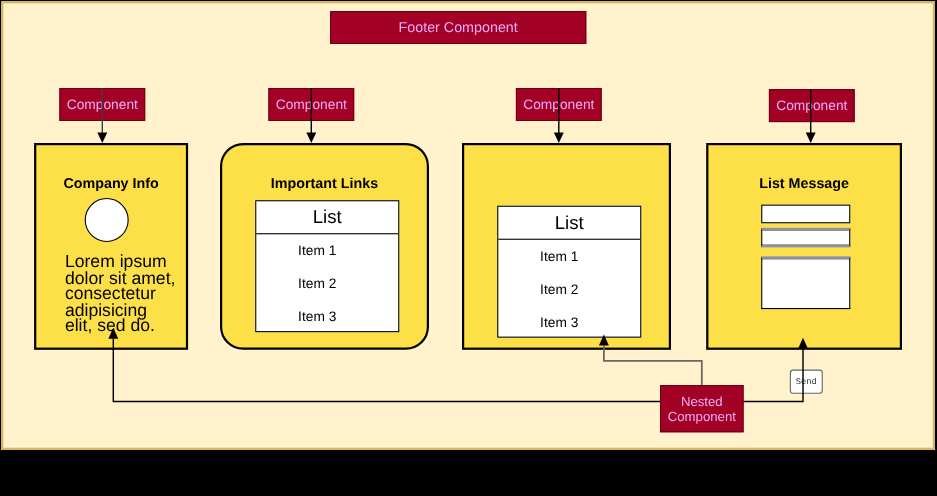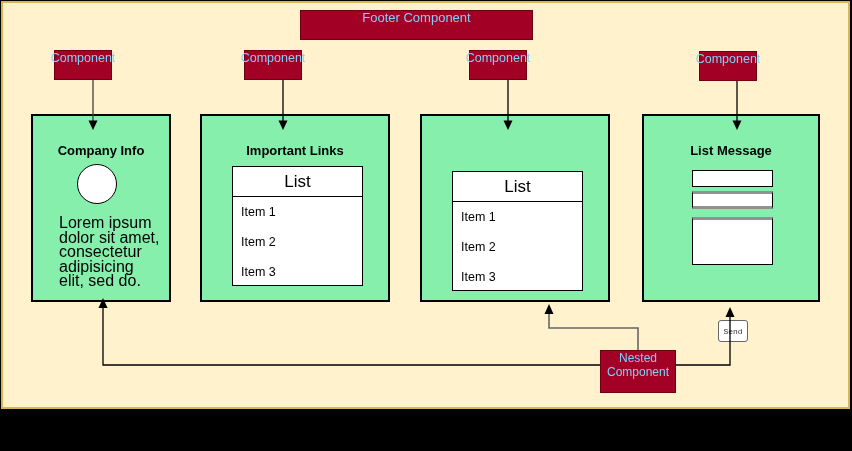--- a/index.html
+++ b/index.html
@@ -13,39 +13,39 @@
   .stage{position:absolute;left:0;top:0;width:852px;height:451px;}
   .panel{
     position:absolute;left:1px;top:1px;width:849px;height:408px;
     box-sizing:border-box;
     background:#FFF2CC;
     border:2px solid #D6B656;
   }
   .rednode{
     position:absolute;box-sizing:border-box;
     background:#A20025;border:1px solid #6F0013;
-    color:#7dd3fc;
-    display:flex;align-items:flex-start;justify-content:center;
+    color:#f0abfc;
+    display:flex;align-items:center;justify-content:center;
     text-align:center;
     font-size:12.5px;line-height:14px;
   }
   .footer-node{left:300px;top:10px;width:233px;height:30px;font-size:13px;}
-  .comp-node{width:58px;height:30px;}
+  .comp-node{width:78px;height:30px;margin-top:30px;}
   .comp-1{left:54px;top:50px;}
   .comp-2{left:244px;top:50px;}
   .comp-3{left:469px;top:50px;}
   .comp-4{left:699px;top:51px;}
   .nested-node{left:600px;top:350px;width:76px;height:43px;font-size:12px;padding:0 2px;}
 
   .card{
-    position:absolute;top:114px;height:188px;box-sizing:border-box;
-    background:#86efac;border:2px solid #000;
+    position:absolute;top:130px;height:188px;box-sizing:border-box;
+    background:#fde047;border:2px solid #000;
   }
   .card-1{left:31px;width:140px;}
-  .card-2{left:200px;width:190px;}
+  .card-2{left:200px;width:190px;border-radius:21px;}
   .card-3{left:420px;width:190px;}
   .card-4{left:642px;width:178px;}
   .card-title{
     position:absolute;top:27px;left:0;right:0;
     text-align:center;font-weight:bold;font-size:13px;color:#000;
   }
   .circle-ph{
     position:absolute;left:44px;top:48px;width:40px;height:40px;
     border:1px solid #000;border-radius:50%;background:#fff;box-sizing:border-box;
   }
@@ -59,21 +59,21 @@
   }
   .tbl-2{top:50px;}
   .tbl-3{top:55px;}
   .tbl-header{
     height:30px;box-sizing:border-box;border-bottom:1px solid #000;
     display:flex;align-items:center;justify-content:center;
     font-size:17px;color:#000;
   }
   .tbl-row{
     height:30px;display:flex;align-items:center;
-    padding-left:8px;font-size:12.5px;color:#000;
+    padding-left:8px;font-size:12.5px;color:#000;margin-left:30px;
   }
   .field{
     position:absolute;left:48px;width:81px;box-sizing:border-box;
     background:#fff;border:1px solid #000;
     font-family:"Liberation Sans", sans-serif;font-size:11px;
     outline:none;padding:0 3px;resize:none;
   }
   .field-1{top:54px;height:17px;}
   .field-2{top:75px;height:18px;border-top:3px solid #919191;border-bottom:3px solid #919191;}
   .field-3{top:101px;height:48px;border-top:3px solid #919191;}

